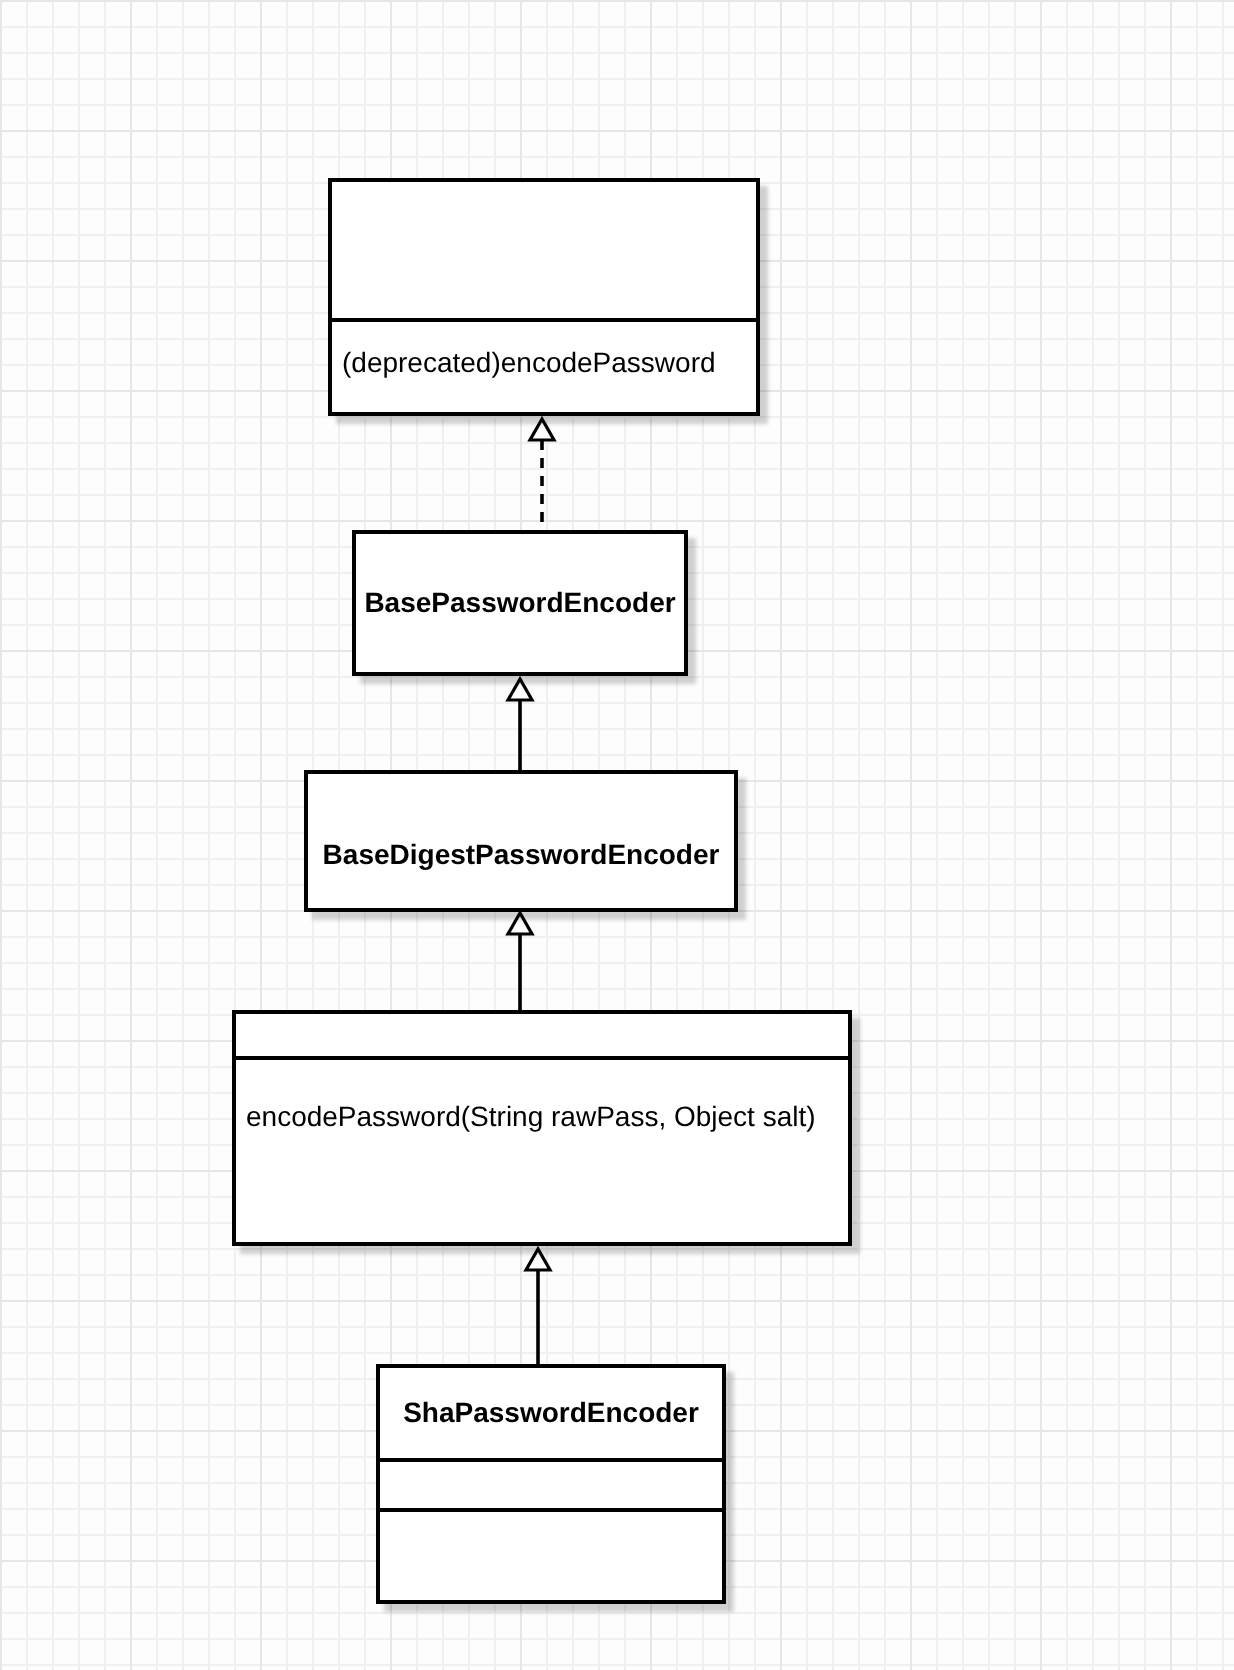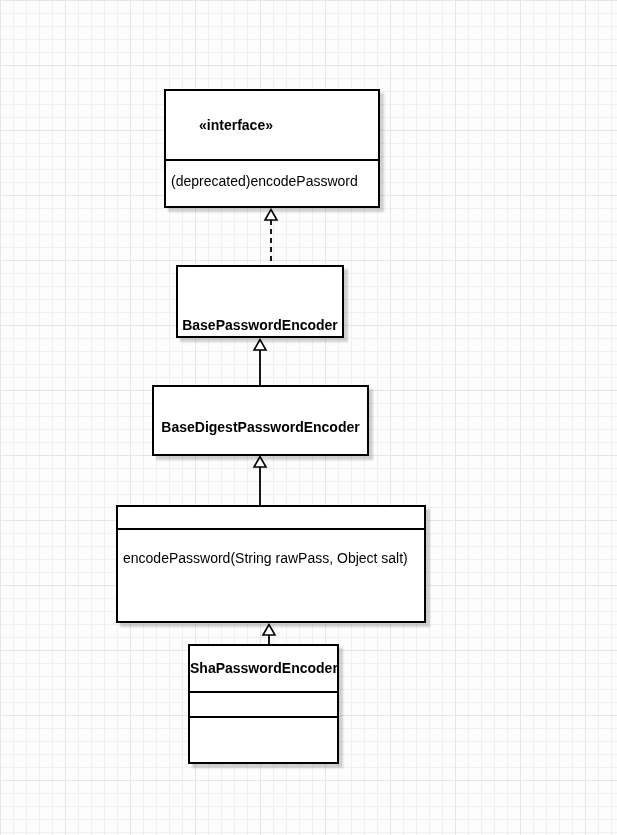--- a/index.html
+++ b/index.html
@@ -60,31 +60,31 @@
     white-space: nowrap;
   }
   .name-left { text-align: left; padding-left: 5px; }
 
   
   #box-passwordencoder            { left: 164px; top:  89px; width: 216px; height: 119px; }
   #box-passwordencoder .c-title   { height: 70px; padding-right: 72px; }
   #box-passwordencoder .c-methods { height: 39px; }
 
   #box-basepasswordencoder        { left: 176px; top: 265px; width: 168px; height: 73px; }
-  #box-basepasswordencoder .c-title { height: 69px; margin-top: 24px; }
+  #box-basepasswordencoder .c-title { height: 69px; }
 
   #box-basedigestpasswordencoder  { left: 152px; top: 385px; width: 217px; height: 71px; }
   #box-basedigestpasswordencoder .c-title { height: 80px; }
 
   #box-messagedigestpasswordencoder            { left: 116px; top: 505px; width: 310px; height: 118px; }
   #box-messagedigestpasswordencoder .c-title   { height: 47px; }
   #box-messagedigestpasswordencoder .c-fields  { height: 23px; }
   #box-messagedigestpasswordencoder .c-methods { height: 56px; }
 
-  #box-shapasswordencoder            { left: 188px; top: 644px; width: 151px; height: 120px; }
+  #box-shapasswordencoder            { left: 188px; top: 682px; width: 175px; height: 120px; }
   #box-shapasswordencoder .c-title   { height: 47px; }
   #box-shapasswordencoder .c-fields  { height: 25px; }
   #box-shapasswordencoder .c-methods { height: 44px; }
 </style>
 </head>
 <body>
 
 <div class="canvas">
 
   <svg class="edges" viewBox="0 0 617 835" xmlns="http://www.w3.org/2000/svg">
@@ -105,21 +105,20 @@
     </g>
 
     <g>
       <line x1="269" y1="635" x2="269" y2="682" stroke="#000" stroke-width="1.8"></line>
       <polygon points="269,624.5 263,635 275,635" fill="#fff" stroke="#000" stroke-width="1.6"></polygon>
     </g>
   </svg>
 
   <div class="uml-box" id="box-passwordencoder">
     <div class="compartment c-title divided">
-      <div class="stereotype-line">«interface»</div>
     </div>
     <div class="compartment c-methods">
       <div class="member-line">(deprecated)encodePassword</div>
     </div>
   </div>
 
   <div class="uml-box" id="box-basepasswordencoder">
     <div class="compartment c-title">
       <div class="name-line">BasePasswordEncoder</div>
     </div>

